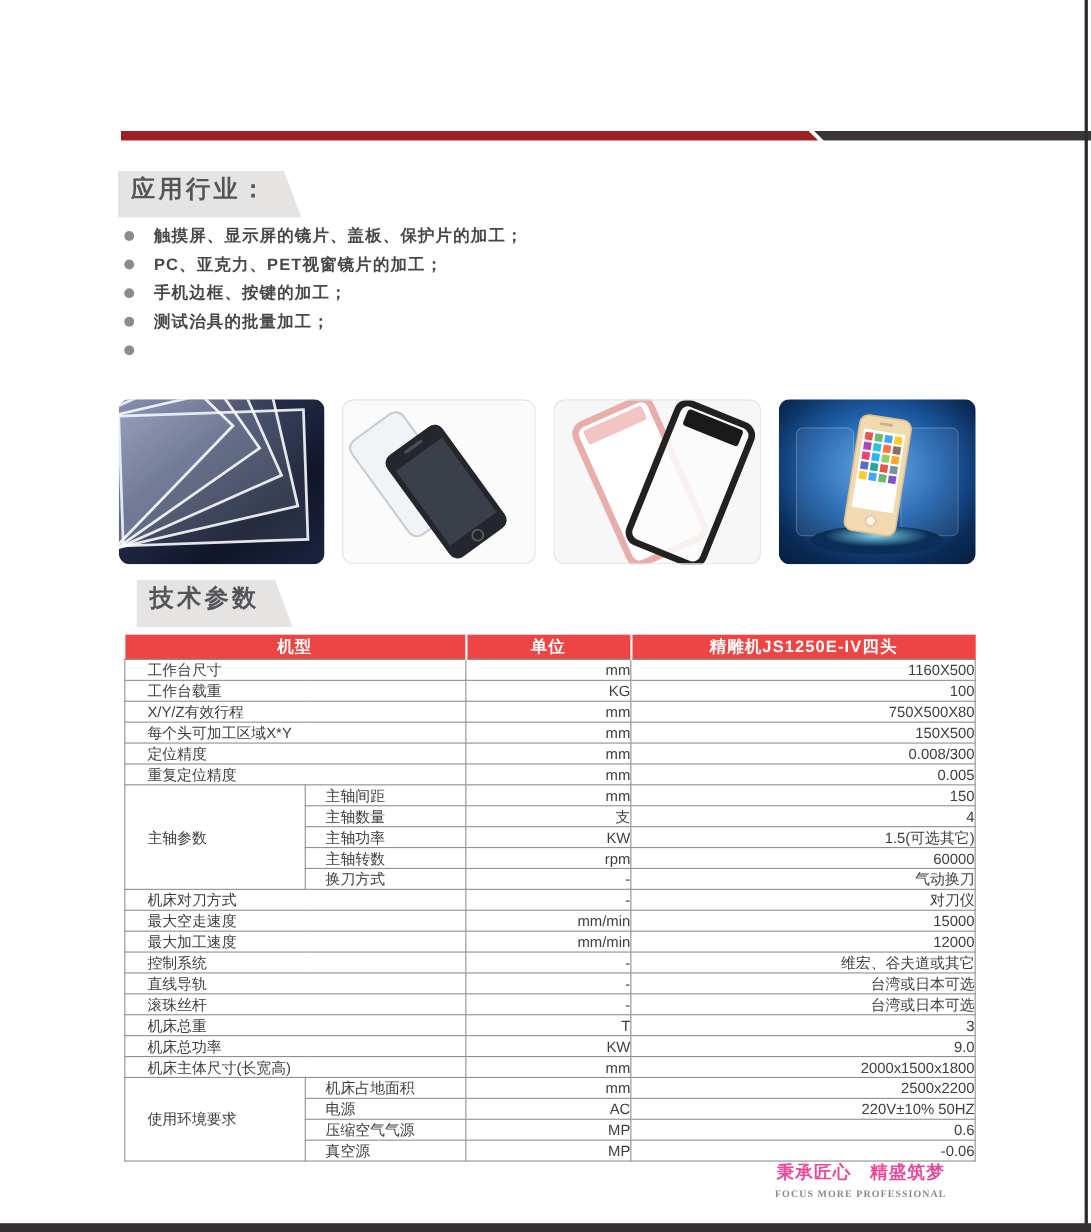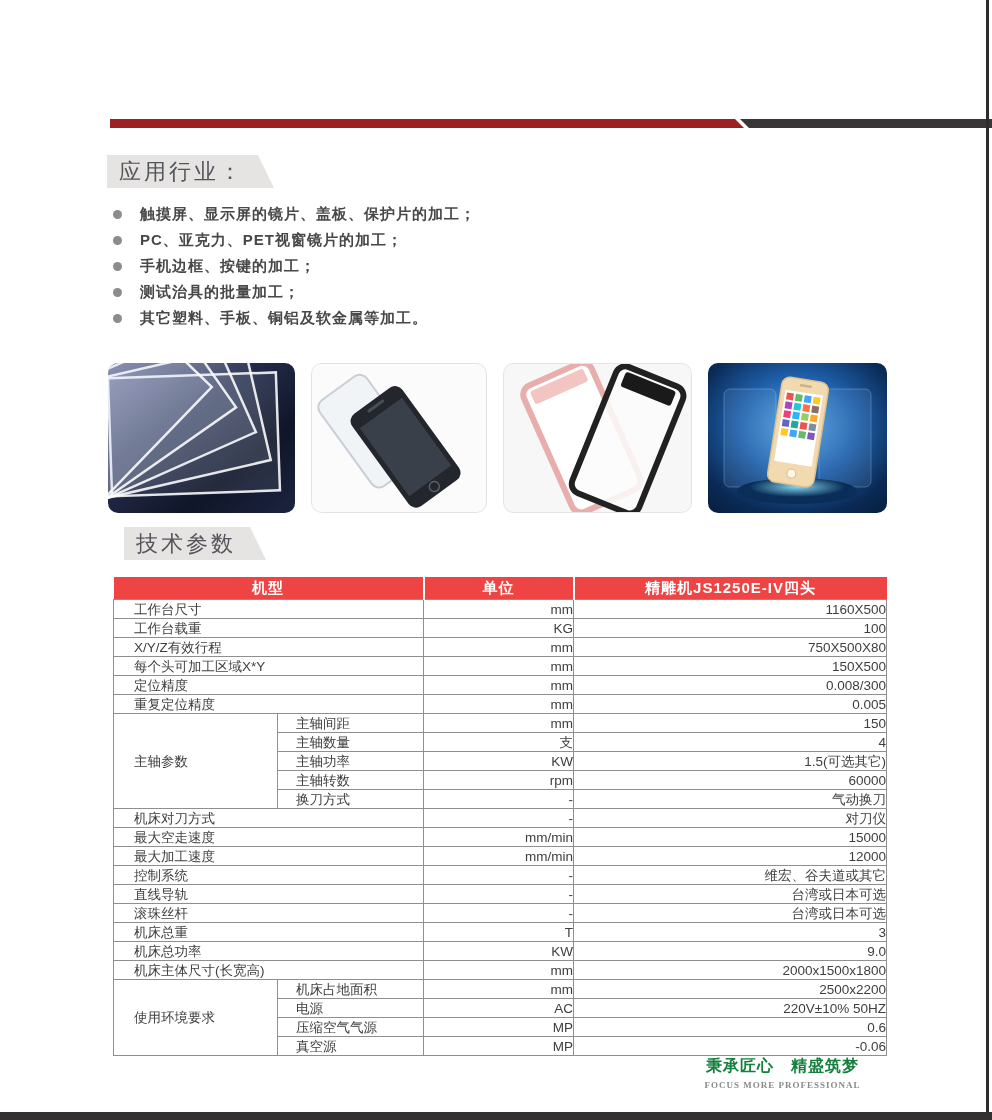--- a/index.html
+++ b/index.html
@@ -6,23 +6,23 @@
   .page{position:relative;width:992px;height:1120px;background:#ffffff;overflow:hidden;
         font-family:"Liberation Sans","DejaVu Sans",sans-serif;}
 
   
   .bar-red{position:absolute;left:110px;top:119px;width:634px;height:9px;background:#9d2123;
            clip-path:polygon(0 0,calc(100% - 9px) 0,100% 100%,0 100%);}
   .bar-dark{position:absolute;left:740px;top:119px;width:252px;height:9px;background:#3a3637;
             clip-path:polygon(0 0,100% 0,100% 100%,9px 100%);}
 
   
-  .sec-title{position:absolute;height:33px;line-height:33px;background:#e5e4e2;
+  .sec-title{position:absolute;height:43px;line-height:33px;background:#e5e4e2;
              clip-path:polygon(0 0,calc(100% - 16px) 0,100% 100%,0 100%);
-             font-size:22px;font-weight:400;color:#54555a;letter-spacing:3px;
+             font-size:22px;font-weight:700;color:#54555a;letter-spacing:3px;
              padding:0 30px 0 12px;white-space:nowrap;}
   .sec1{left:107px;top:155px;}
   .sec2{left:124px;top:527px;}
 
   
   .bullets{position:absolute;left:113px;top:201px;margin:0;padding:0;list-style:none;}
   .bullets li{height:26px;display:flex;align-items:center;}
   .dot{width:9px;height:9px;border-radius:50%;background:#8c8c8c;margin-right:18px;flex:0 0 9px;}
   .btext{font-size:15px;font-weight:700;color:#484848;letter-spacing:1px;}
 
@@ -37,21 +37,21 @@
                  padding:0;border:none;border-right:2px solid #ffffff;letter-spacing:1px;}
   .spec-table th:last-child{border-right:none;}
   .spec-table td{border:1px solid #8f8f8f;height:18px;line-height:17px;padding:0;
                  font-size:13.5px;color:#3e3e3e;overflow:hidden;white-space:nowrap;}
   td.row-label,td.sub-label,td.group-label{text-align:left;padding-left:20px;}
   td.sub-label{padding-left:18px;}
   td.unit,td.value{text-align:right;}
 
   
   .footer{position:absolute;left:700px;top:1056px;width:165px;text-align:center;}
-  .footer .cn{font-size:16px;color:#15803d;font-weight:600;letter-spacing:1px;}
+  .footer .cn{font-size:16px;color:#ec4899;font-weight:600;letter-spacing:1px;}
   .footer .en{font-family:"Liberation Serif","DejaVu Serif",serif;font-size:9px;font-weight:700;
               color:#8a8a8a;letter-spacing:1px;margin-top:3px;}
 
   
   .edge-right{position:absolute;left:986px;top:0;width:3px;height:1120px;background:#2c2c2c;}
   .edge-bottom{position:absolute;left:0;top:1112px;width:992px;height:8px;background:#343031;}
 </style>
 </head>
 <body>
 
@@ -74,21 +74,20 @@
       <li>
         <span class="dot"></span>
         <span class="btext">手机边框、按键的加工；</span>
       </li>
       <li>
         <span class="dot"></span>
         <span class="btext">测试治具的批量加工；</span>
       </li>
       <li>
         <span class="dot"></span>
-        <span class="btext">其它塑料、手板、铜铝及软金属等加工。</span>
       </li>
     </ul>
 
   <div class="images-row">
 
     <svg class="pimg" style="left:0" width="187" height="150" viewBox="0 0 187 150">
       <defs>
         <linearGradient id="g1" x1="0" y1="0" x2="1" y2="1">
           <stop offset="0" stop-color="#6a6f96"></stop>
             <stop offset="0.35" stop-color="#262e4e"></stop>

